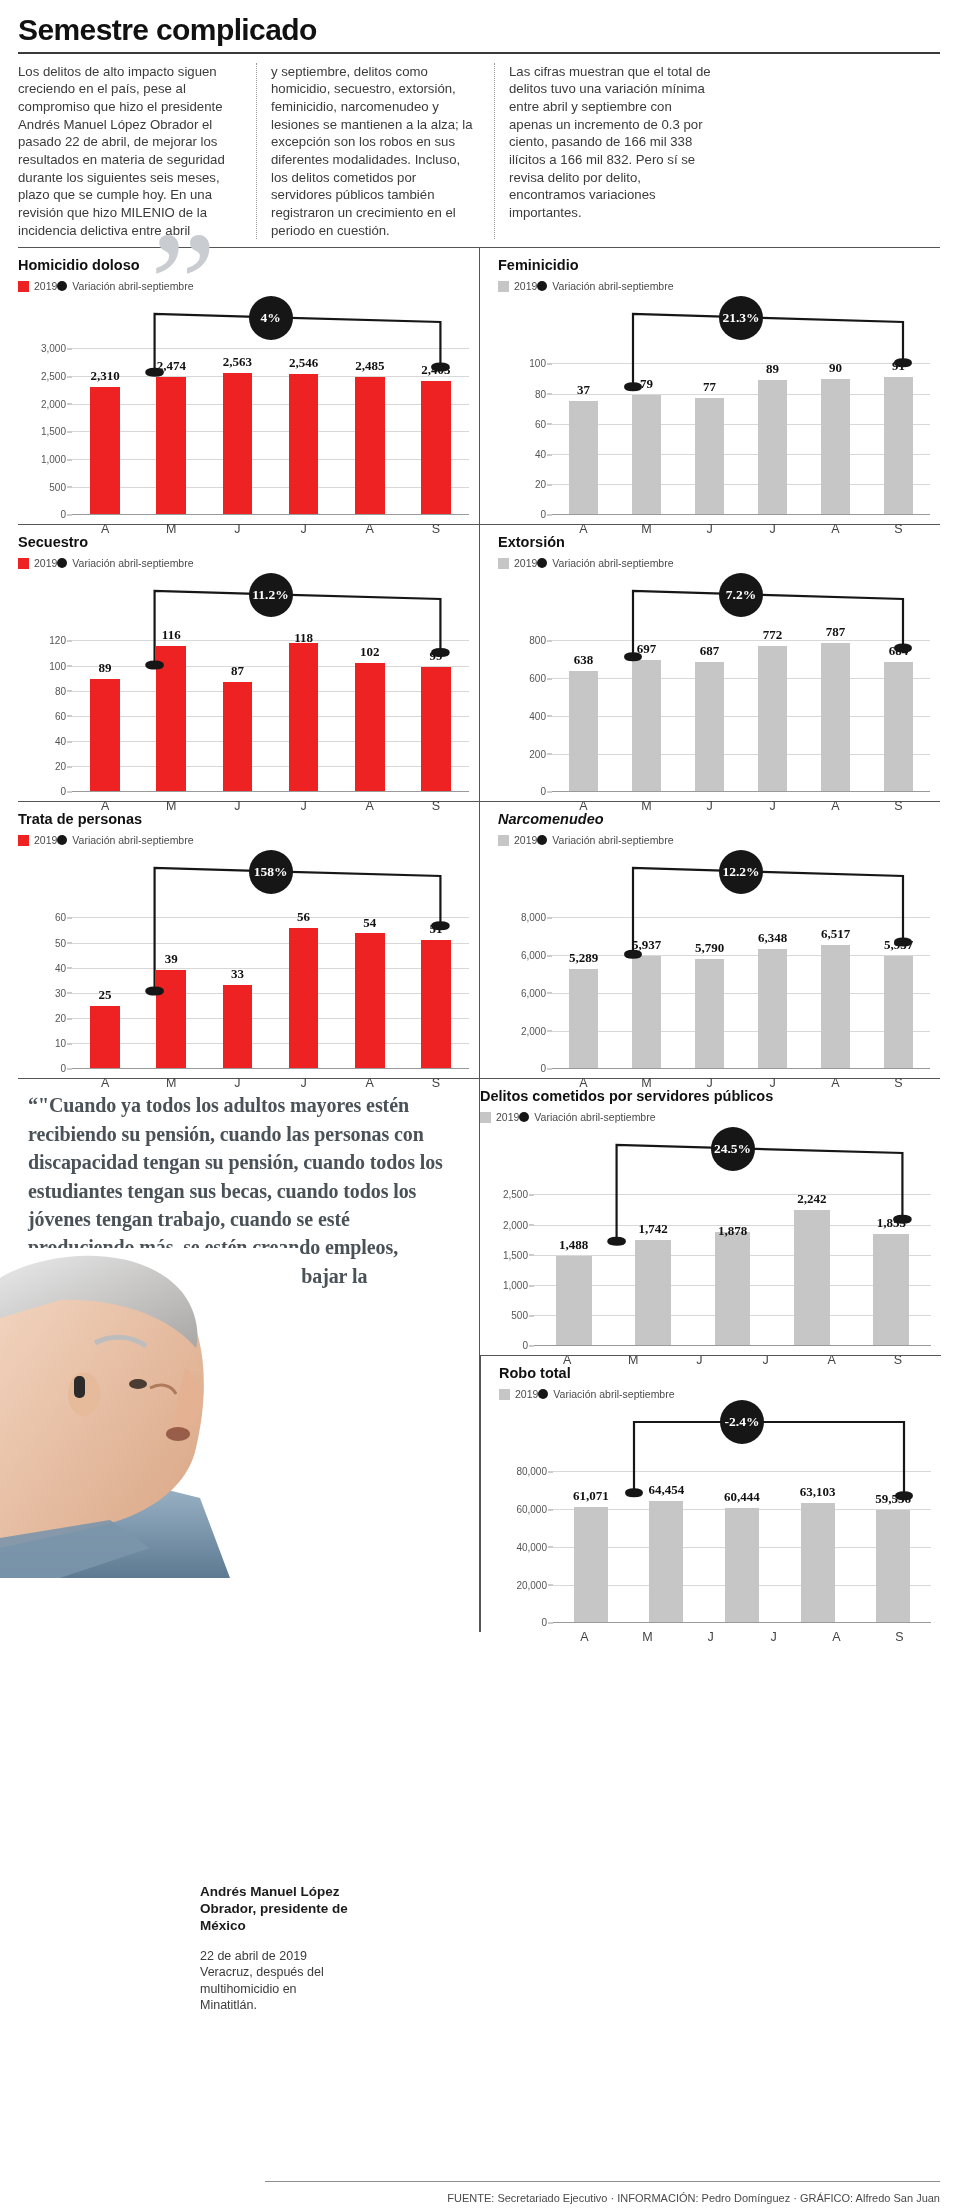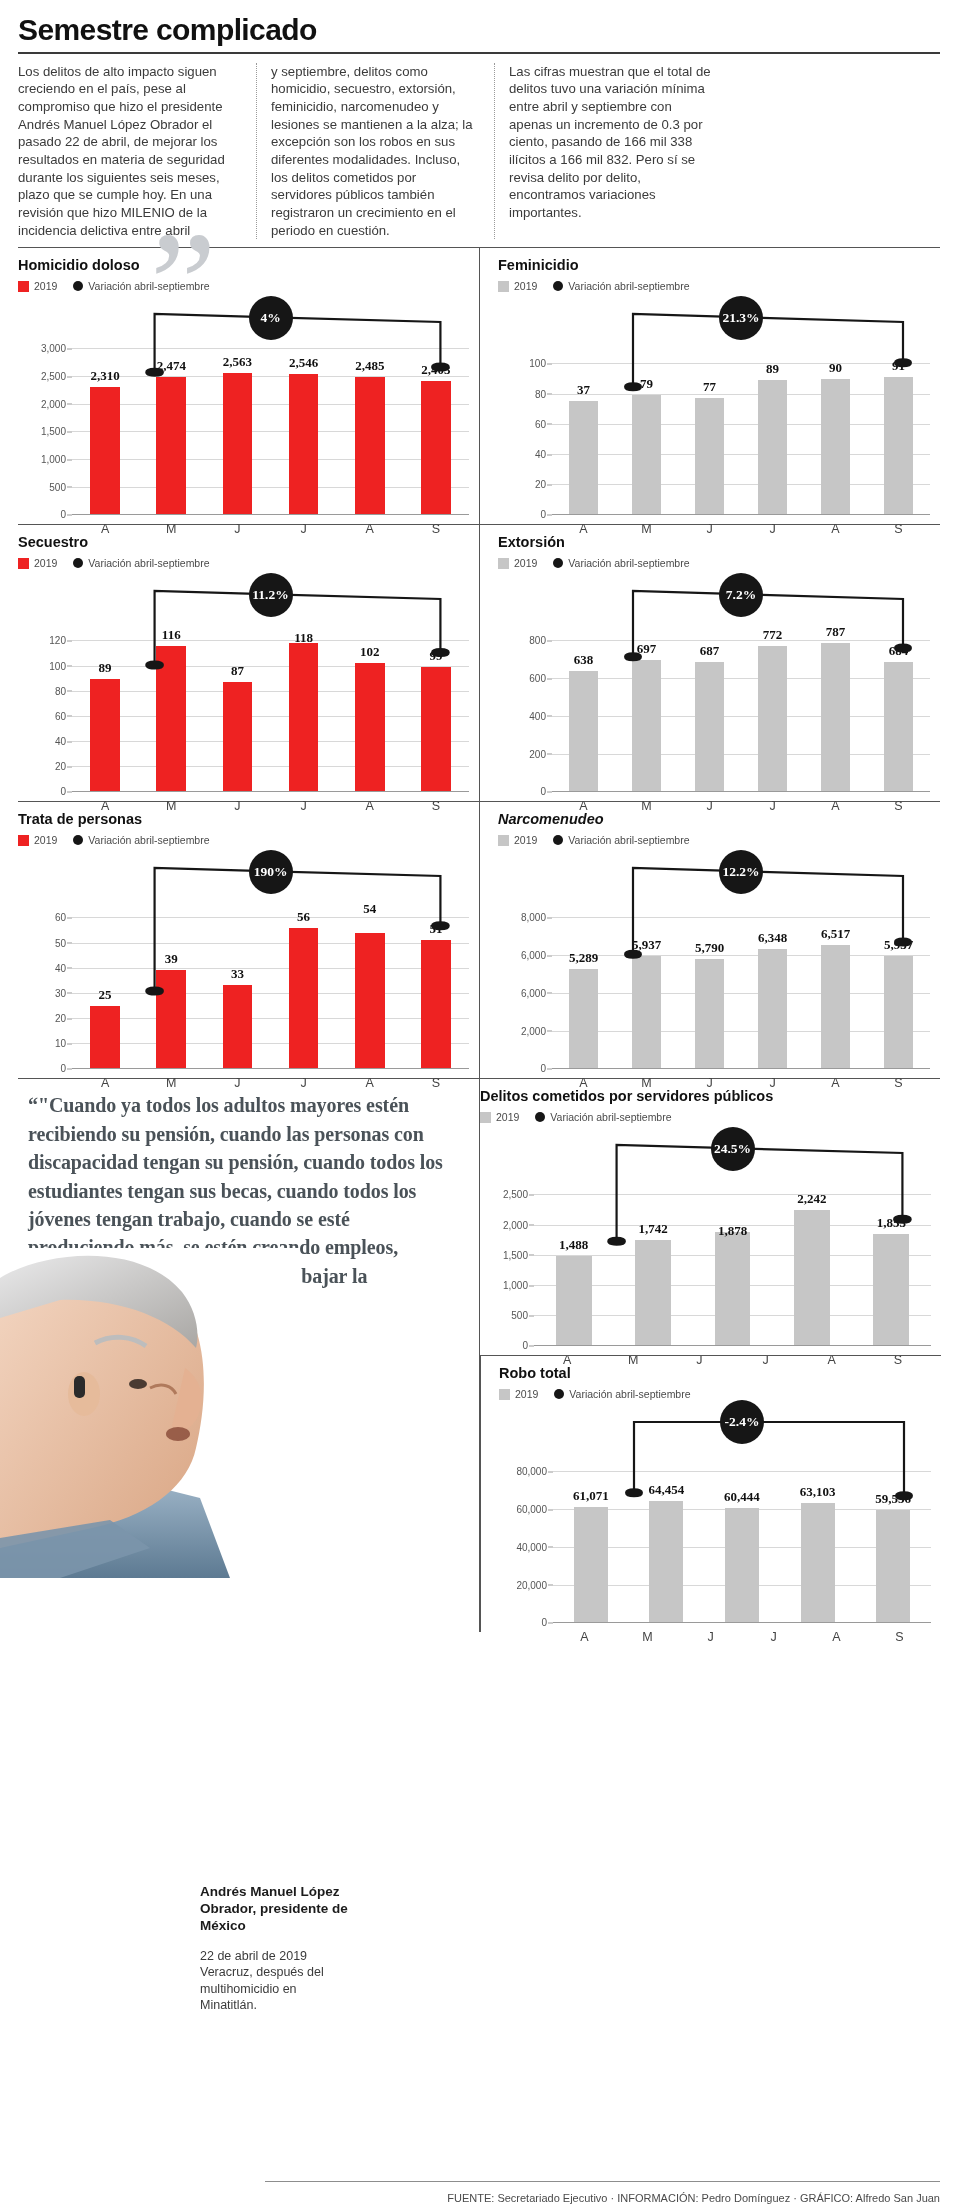--- a/index.html
+++ b/index.html
@@ -32,21 +32,21 @@
   
   .chart-grid { margin-top:8px; }
   .row { display:flex; }
   .row.bordered { border-top:1.5px solid #555; }
   .cell { width:461px; padding:9px 10px 10px 0; position:relative; }
   .cell.right { padding-left:18px; border-left:1.5px solid #555; }
 
   .c-title { font-size:14.5px; font-weight:bold; color:#111; margin-bottom:7px; }
   .c-title.italic { font-style:italic; }
 
-  .legend { display:flex; align-items:flex-start; gap:16px; margin-bottom:4px;margin-top:7px; }
+  .legend { display:flex; align-items:flex-start; margin-bottom:4px;margin-top:7px; }
   .lg { display:flex; align-items:center; gap:5px; font-size:10.5px; color:#4a4a4a; }
   .swatch { width:11px; height:11px; display:inline-block; }
   .dot { width:10px; height:10px; border-radius:50%; background:#161616; display:inline-block; }
 
   
   .plot { position:relative; height:218px; margin-top:2px; }
   .yaxis { position:absolute; left:0; top:0; bottom:0; width:54px; }
   .ytick {
     position:absolute; right:6px; font-size:10px; color:#555;
     transform:translateY(-50%); white-space:nowrap;
@@ -455,33 +455,33 @@
                 <div class="barcol">
                   <div class="bar" style="height: 83px; background: rgb(238, 34, 34);"></div>
                   <div class="barval" style="bottom: 86px;">33</div>
                 </div>
                 <div class="barcol">
                   <div class="bar" style="height: 140.848px; background: rgb(238, 34, 34);"></div>
                   <div class="barval" style="bottom: 143.848px;">56</div>
                 </div>
                 <div class="barcol">
                   <div class="bar" style="height: 135.818px; background: rgb(238, 34, 34);"></div>
-                  <div class="barval" style="bottom: 151px;">54</div>
+                  <div class="barval" style="bottom: 137px;">54</div>
                 </div>
                 <div class="barcol">
                   <div class="bar" style="height: 128.273px; background: rgb(238, 34, 34);"></div>
                   <div class="barval" style="bottom: 131.273px;">51</div>
                 </div>
               </div>
               <div class="bracket"><svg preserveAspectRatio="none" viewBox="0 0 100 218">
                   <polyline vector-effect="non-scaling-stroke" points="8.333333333333334,141.12121212121212 8.333333333333334,18 91.66666666666667,26 91.66666666666667,75.72727272727273" fill="none" stroke="#161616" stroke-width="2.2"></polyline>
                   <circle cx="8.333333333333334" cy="141.12121212121212" r="2" vector-effect="non-scaling-stroke" fill="#161616" stroke="#161616" stroke-width="5"></circle>
                   <circle cx="91.66666666666667" cy="75.72727272727273" r="2" vector-effect="non-scaling-stroke" fill="#161616" stroke="#161616" stroke-width="5"></circle>
                 </svg></div>
-              <div class="badge" style="left: 50%; top: 22px;">190%</div>
+              <div class="badge" style="left: 50%; top: 22px;">158%</div>
             </div>
             <div class="xaxis">
               <div class="xtick">A</div>
               <div class="xtick">M</div>
               <div class="xtick">J</div>
               <div class="xtick">J</div>
               <div class="xtick">A</div>
               <div class="xtick">S</div>
             </div>
           </div>

